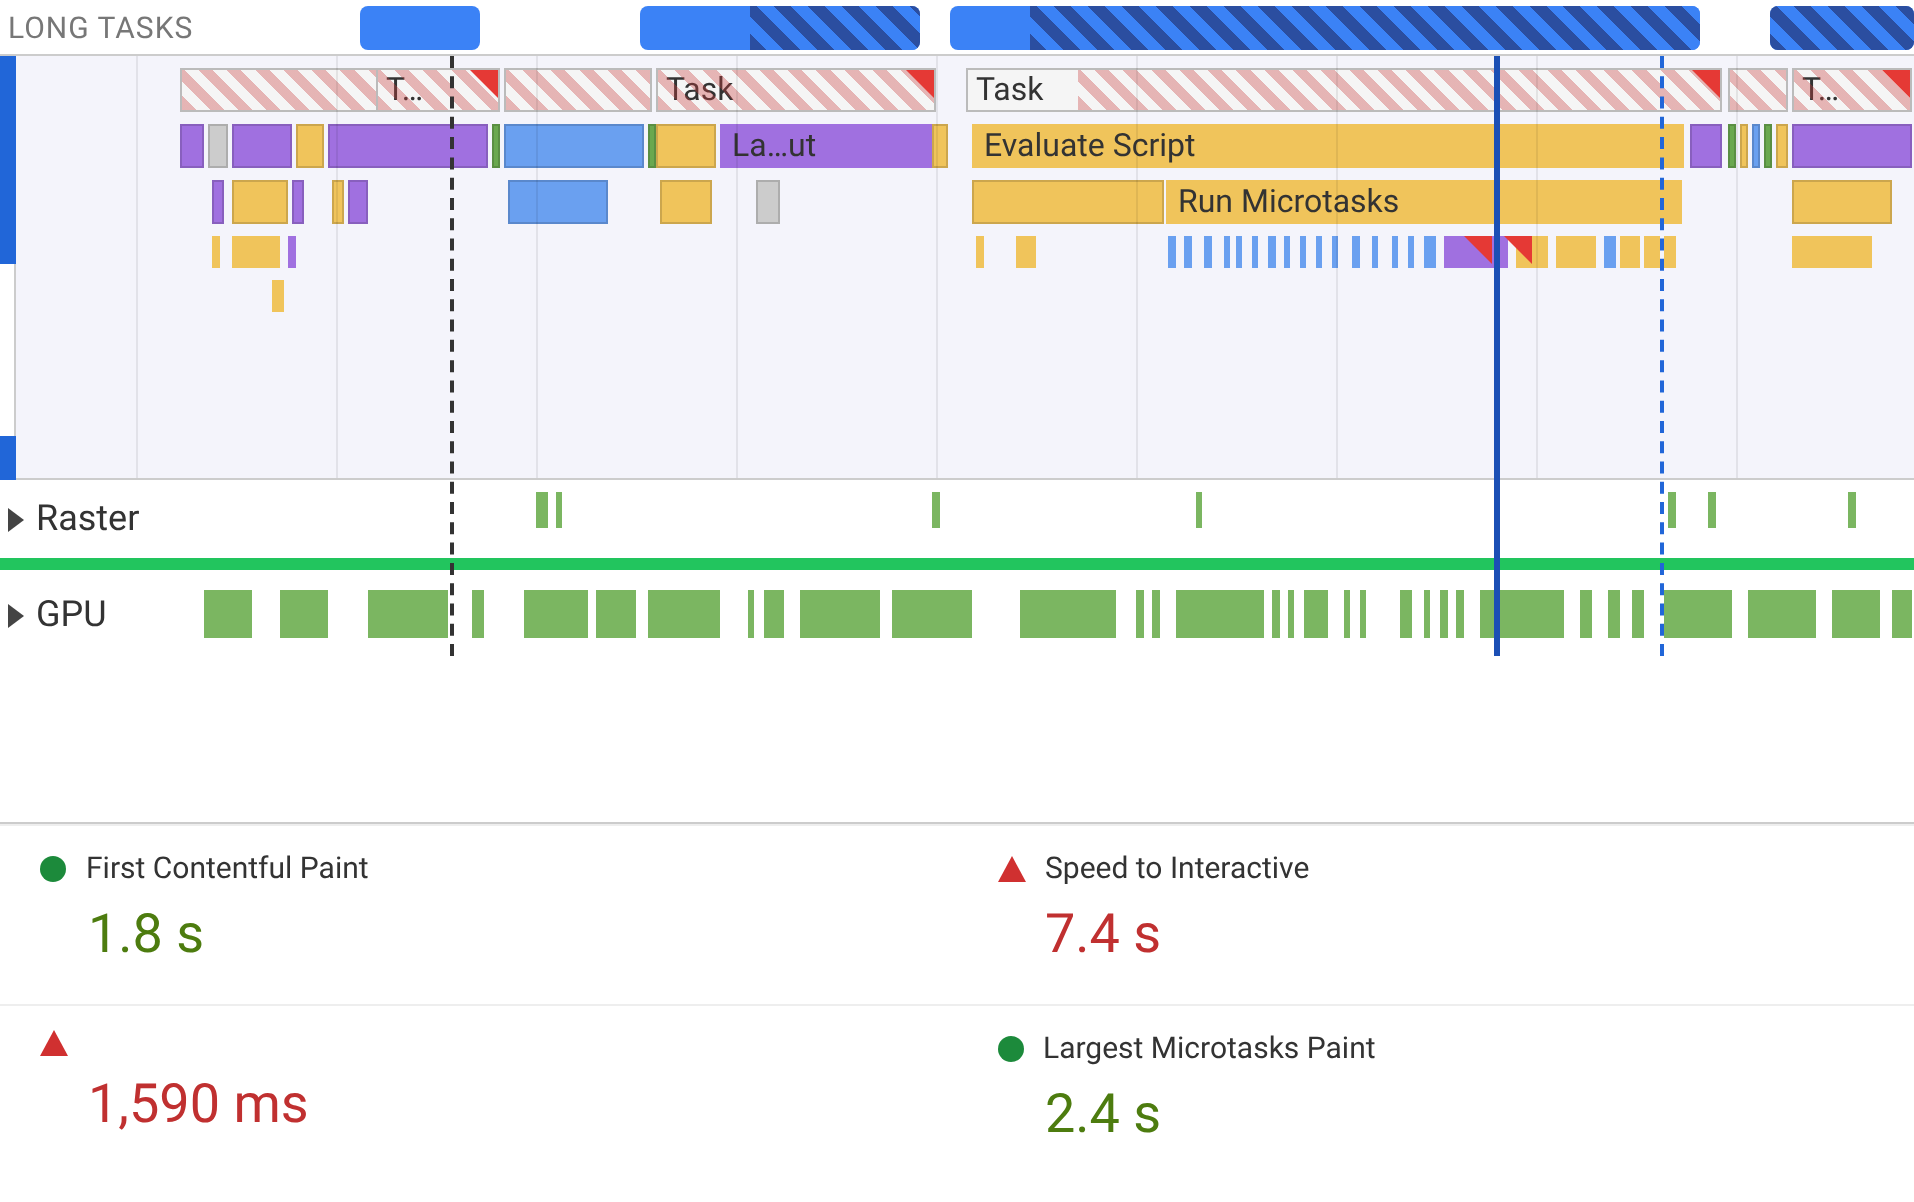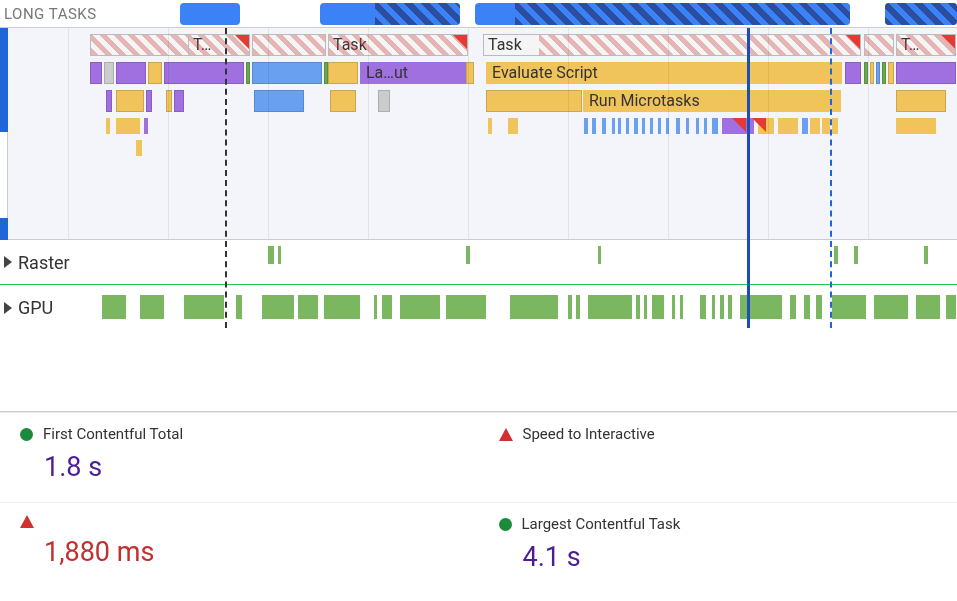--- a/index.html
+++ b/index.html
@@ -112,21 +112,21 @@
     position:absolute; height:16px; top:0; border:none;
   }
 
   
   .track-row {
     position: relative;
     height: 45px;
     display:flex; align-items:center;
     padding-left: 4px;
   }
-  .track-row.raster { border-bottom:1px solid #22c55e; }
+  .track-row.raster { border-bottom:6px solid #22c55e; }
   .track-row .toggle {
     width:0; height:0; border-top:6px solid transparent; border-bottom:6px solid transparent;
     border-left:8px solid #444; margin-right:6px;
   }
   .track-row .tlabel {
     font-size:18px; color:#333;
   }
   .track-bars {
     position:absolute; left:0; right:0; top:10px; height:24px;
   }
@@ -147,21 +147,21 @@
     border-top: 1px solid #eee;
   }
   .metric .mhead {
     display:flex; align-items:center; gap:10px;
     font-size:15px; color:#333;
   }
   .mval {
     margin-top:8px; margin-left:24px;
     font-size:27px; font-weight:400;
   }
-  .g-good .mval { color:#4c1d95; }
+  .g-good .mval { color:#4d7c0f; }
   .g-avg  .mval { color:#c03030; }
   .g-bad  .mval { color:#c03030; }
 
   .dot { width:13px; height:13px; }
   .dot-circle { background:#1c8a3b; border-radius:50%; }
   .dot-square { background:#f0a020; }
   .dot-tri {
     width:0; height:0; border-left:7px solid transparent; border-right:7px solid transparent;
     border-bottom:13px solid #d03030;
   }
@@ -345,36 +345,37 @@
       <div class="dashed-line" style="left: 225px; top: 28px;"></div>
       <div class="dashed-line blue" style="left: 830px; top: 28px;"></div>
       <div class="solid-line-blue" style="left: 747px; top: 28px;"></div>
     </div>
 </div>
 
 <div class="metrics" id="metrics">
     <div class="metric g-good">
       <div class="mhead">
         <div class="dot dot-circle"></div>
-        <span>First Contentful Total</span>
+        <span>First Contentful Paint</span>
       </div>
       <div class="mval">1.8 s</div>
     </div>
     <div class="metric g-bad">
       <div class="mhead">
         <div class="dot-tri"></div>
         <span>Speed to Interactive</span>
       </div>
+      <div class="mval">7.4 s</div>
     </div>
     <div class="metric g-bad">
       <div class="mhead">
         <div class="dot-tri"></div>
       </div>
-      <div class="mval">1,880 ms</div>
+      <div class="mval">1,590 ms</div>
     </div>
     <div class="metric g-good">
       <div class="mhead">
         <div class="dot dot-circle"></div>
-        <span>Largest Contentful Task</span>
-      </div>
-      <div class="mval">4.1 s</div>
+        <span>Largest Microtasks Paint</span>
+      </div>
+      <div class="mval">2.4 s</div>
     </div>
   </div>
 
 </body></html>

